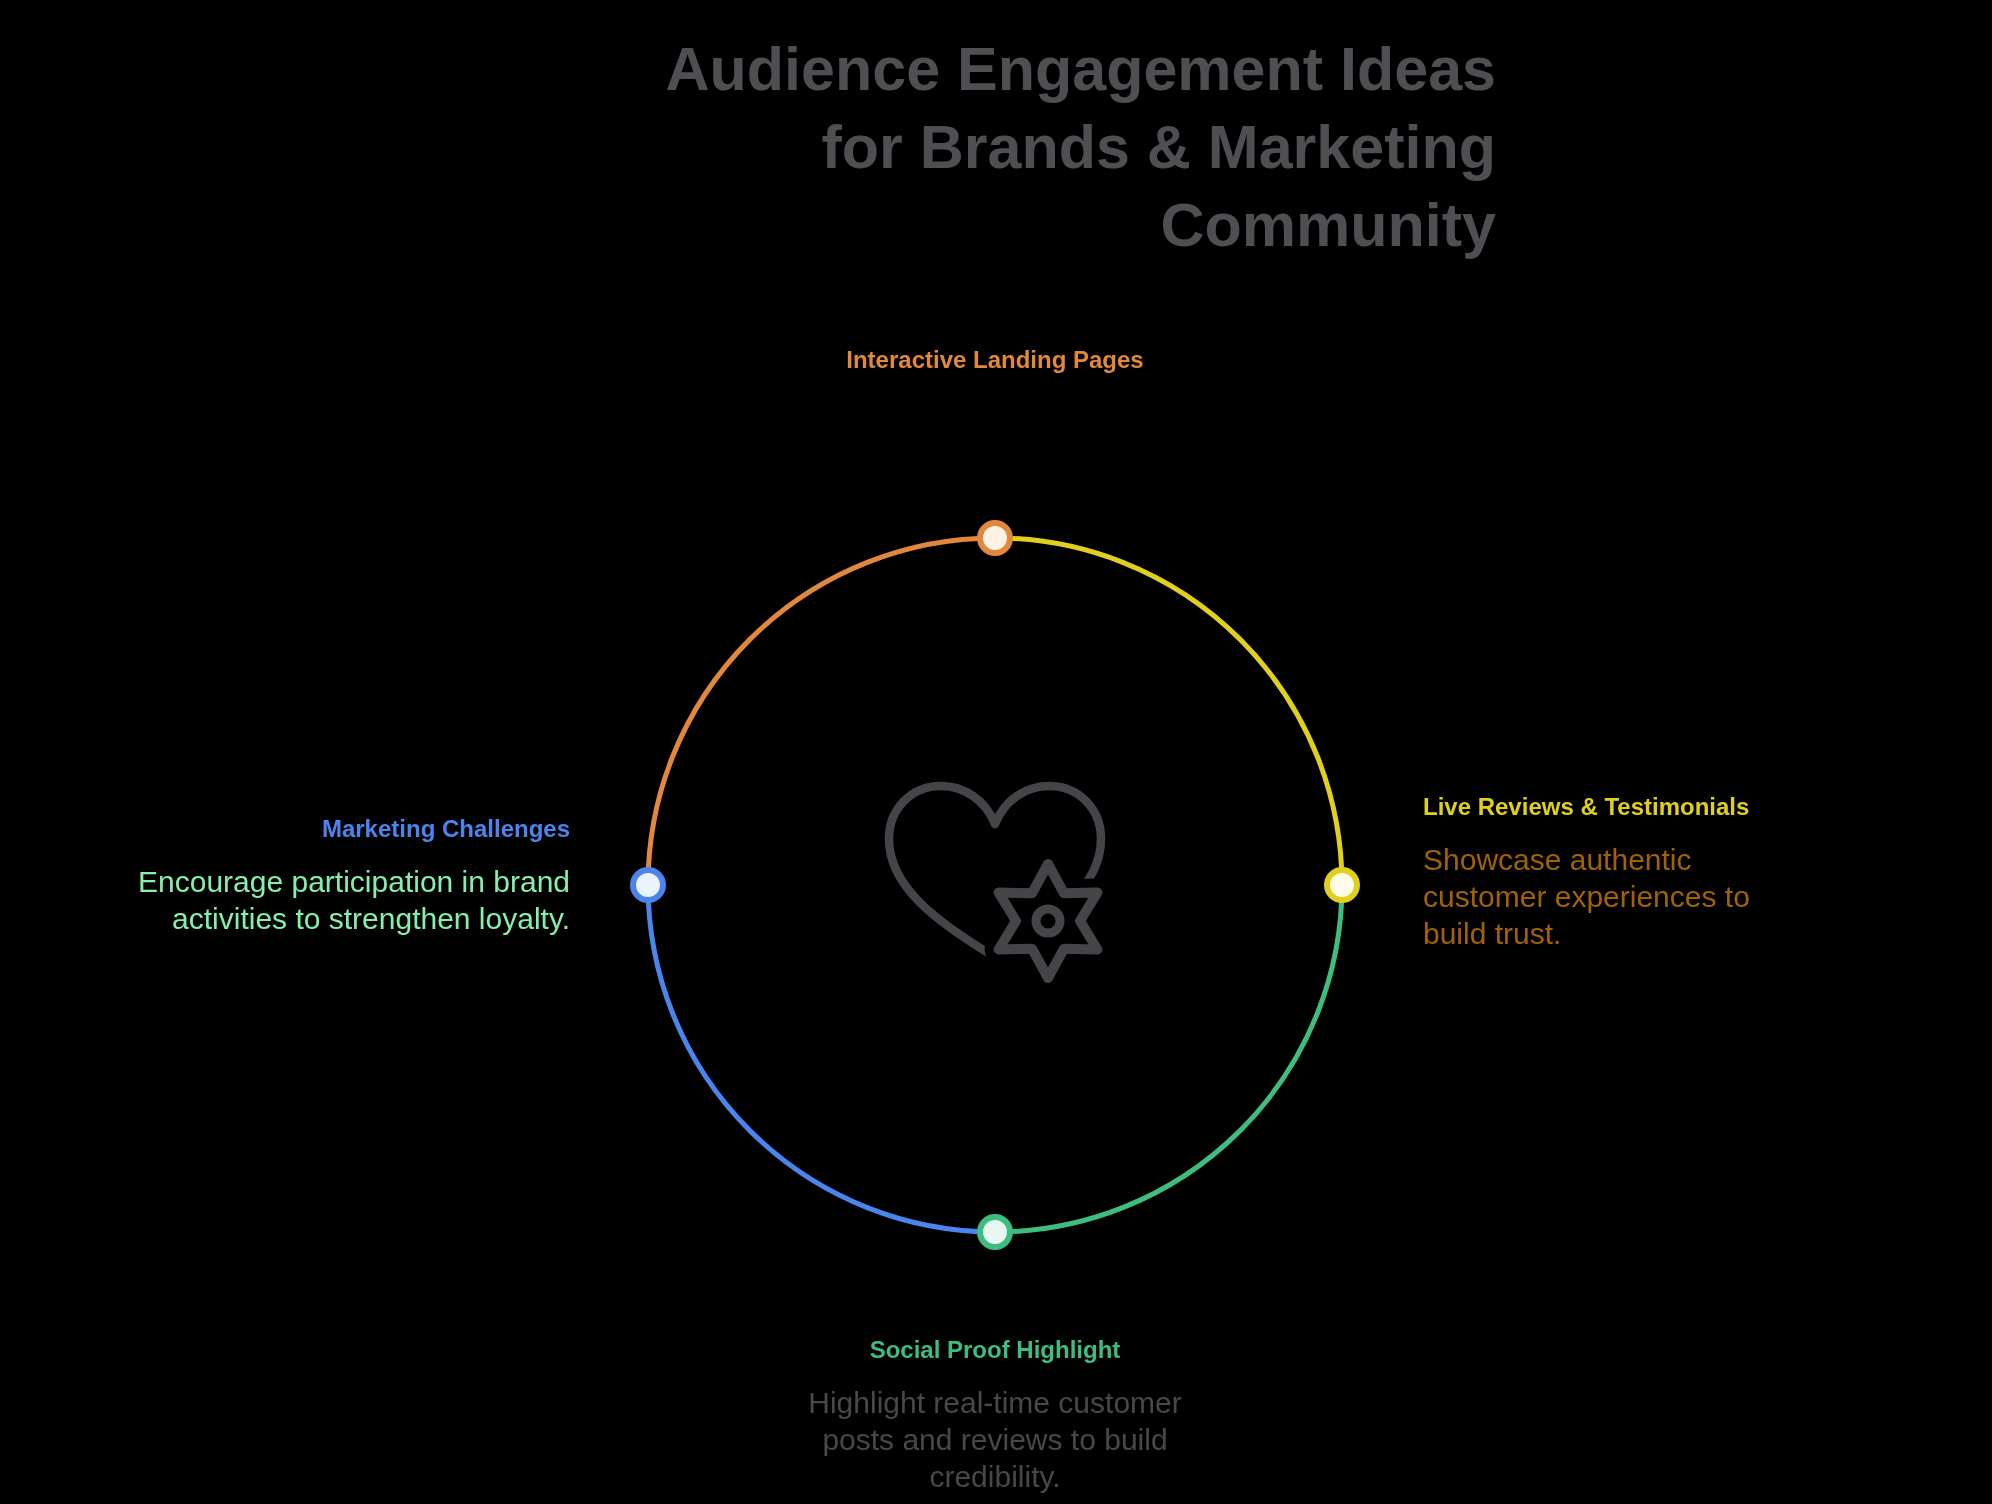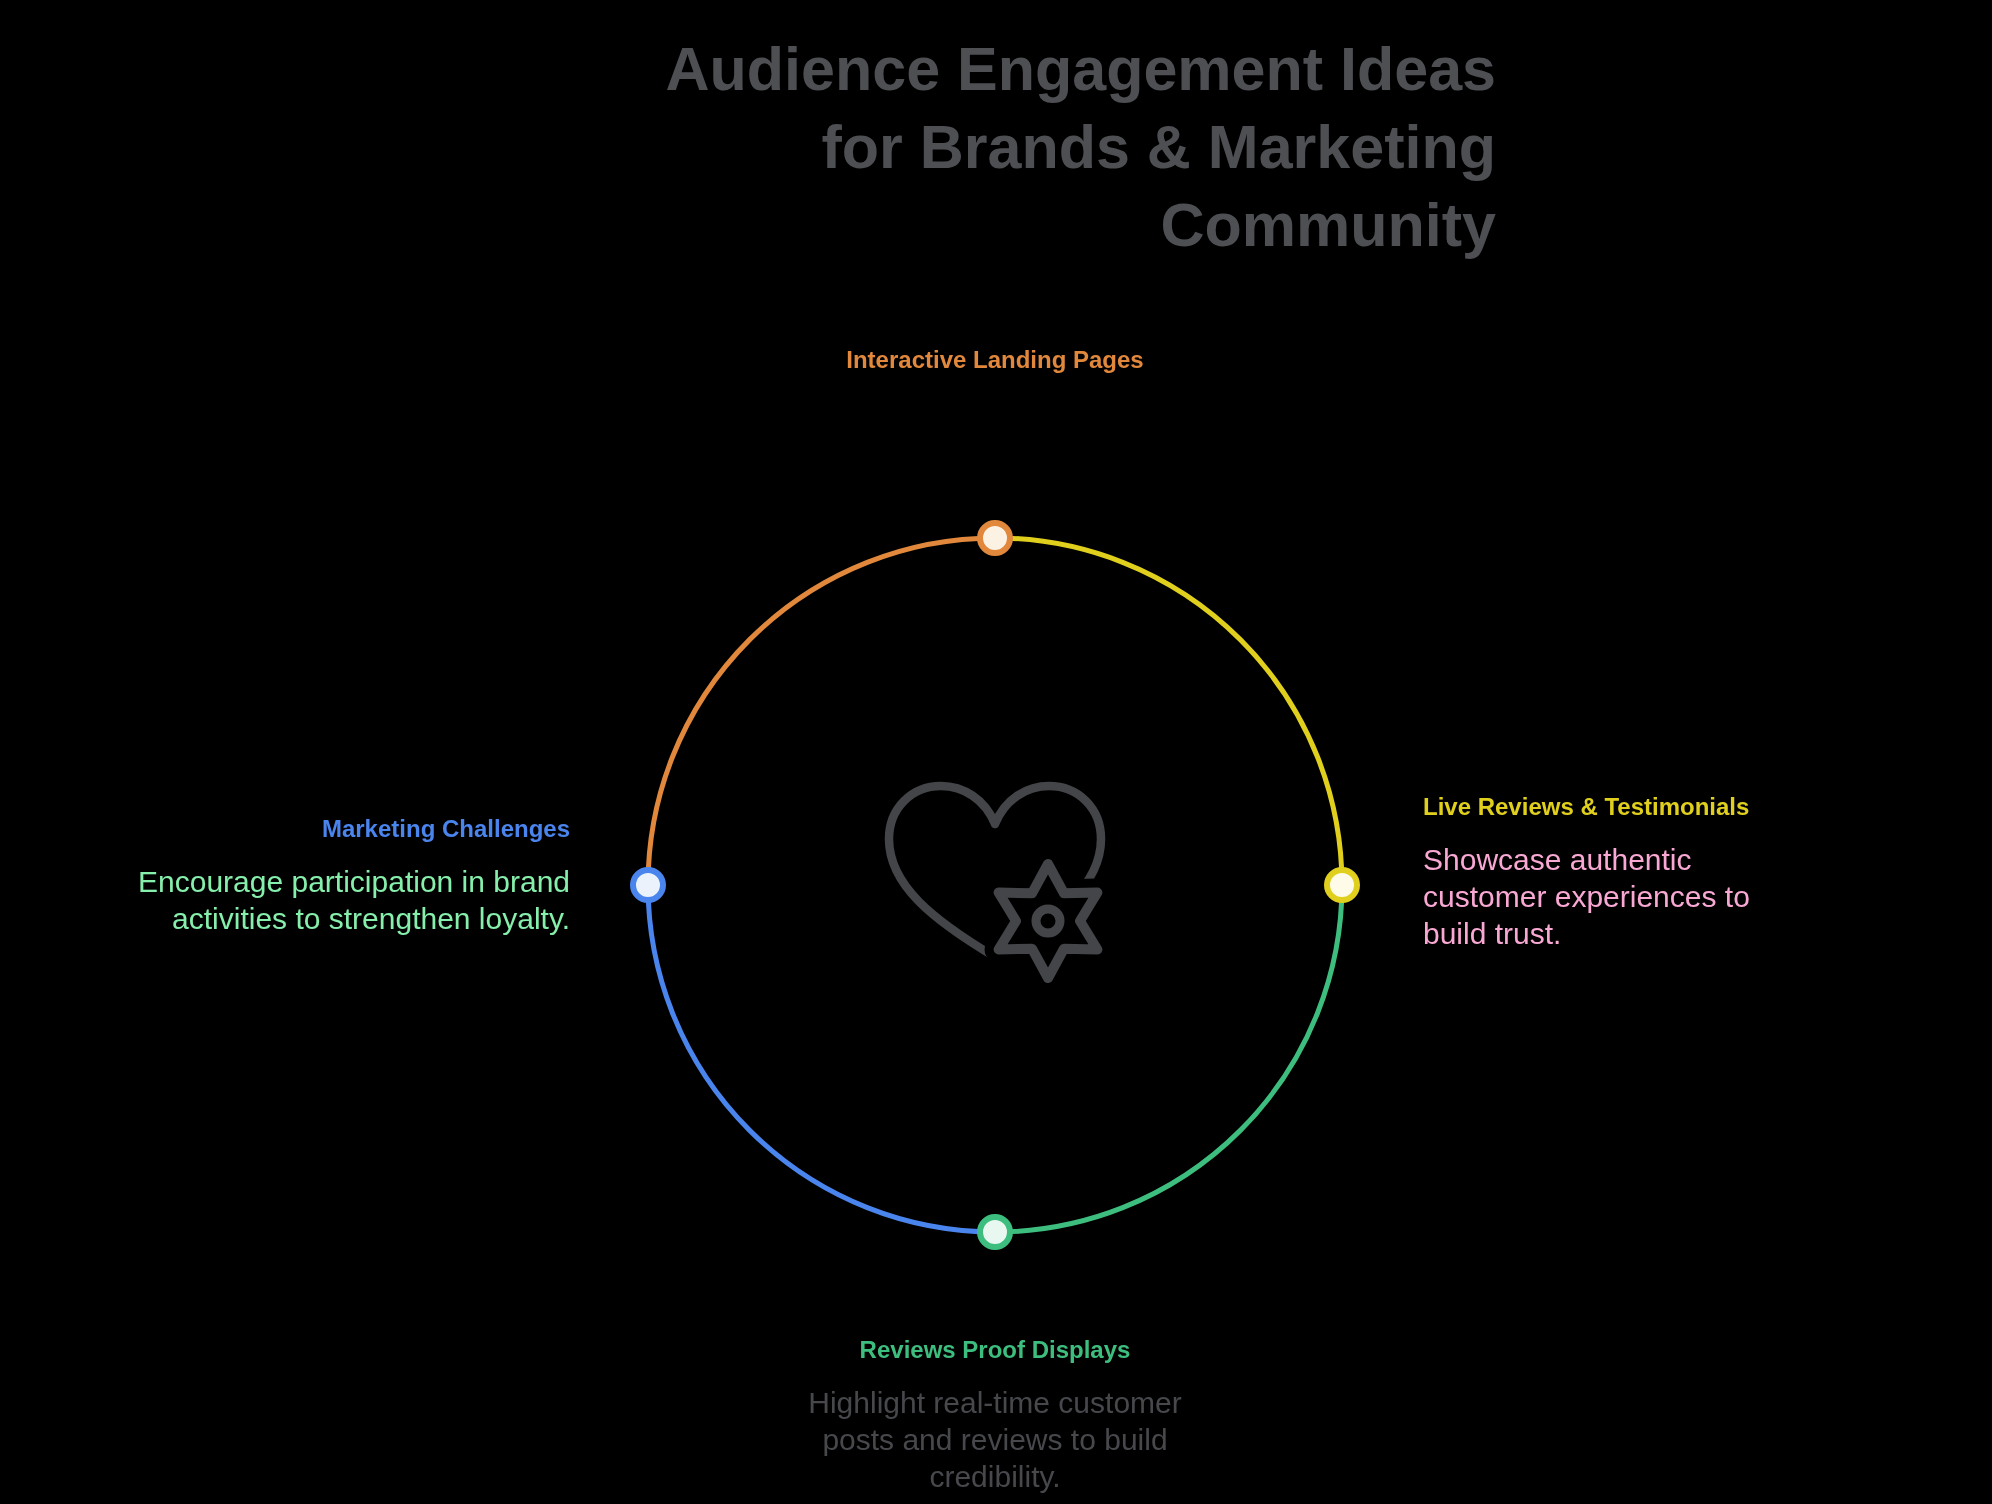--- a/index.html
+++ b/index.html
@@ -107,25 +107,25 @@
       <circle cx="1048" cy="921" r="12" fill="none" stroke-width="9" stroke="#434548"></circle>
     </g>
   </svg>
 
   <div class="item-block block-top">
     <h3 class="item-heading" style="color: rgb(225, 136, 60);">Interactive Landing Pages</h3>
   </div>
 
   <div class="item-block block-right">
     <h3 class="item-heading" style="color: rgb(224, 208, 29);">Live Reviews &amp; Testimonials</h3>
-    <p class="item-desc" style="color: #f9a8d4;">Showcase authentic customer experiences to build trust.</p>
+    <p class="item-desc" style="color: #a16207;">Showcase authentic customer experiences to build trust.</p>
   </div>
 
   <div class="item-block block-bottom">
-    <h3 class="item-heading" style="color: rgb(61, 190, 127);">Reviews Proof Displays</h3>
+    <h3 class="item-heading" style="color: rgb(61, 190, 127);">Social Proof Highlight</h3>
     <p class="item-desc" style="color: rgb(70, 72, 76);">Highlight real-time customer posts and reviews to build credibility.</p>
   </div>
 
   <div class="item-block block-left">
     <h3 class="item-heading" style="color: rgb(74, 133, 238);">Marketing Challenges</h3>
     <p class="item-desc" style="color: #86efac;">Encourage participation in brand activities to strengthen loyalty.</p>
   </div>
 
 </div>
 

